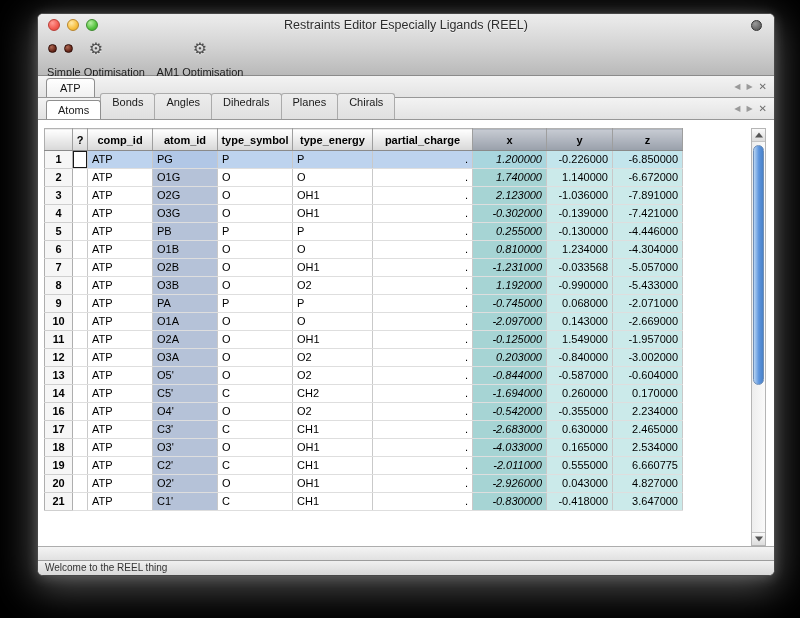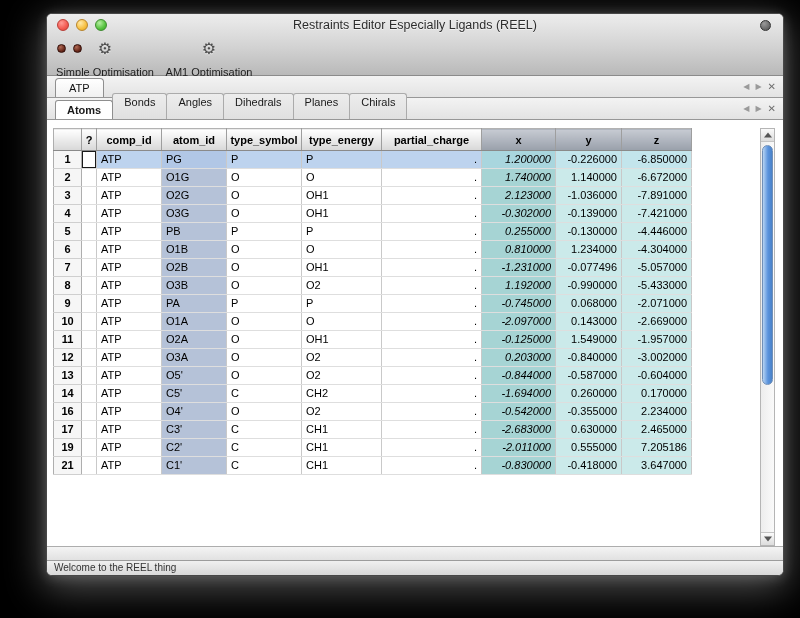--- a/index.html
+++ b/index.html
@@ -4,21 +4,21 @@
 <style>
   * { box-sizing: border-box; }
   html,body { margin:0; padding:0; }
   body {
     width:800px; height:618px; overflow:hidden;
     background:#000;
     font-family:"Liberation Sans", sans-serif;
     -webkit-font-smoothing:antialiased;
   }
   .window {
-    position:absolute; left:46px; top:13px; width:738px; height:563px;
+    position:absolute; left:37px; top:13px; width:738px; height:563px;
     background:#fff; border:1px solid #484848; border-radius:6px;
     box-shadow:0 10px 38px 3px rgba(150,150,150,.55), 0 2px 12px rgba(120,120,120,.45);
     overflow:hidden;
     padding-left:27px;
   }
   
   .chrome {
     position:absolute; top:0; left:0; right:0; height:62px;
     background:linear-gradient(#ededed, #d2d2d2 55%, #b9b9b9);
     border-bottom:1px solid #8b8b8b;
@@ -61,21 +61,21 @@
     border:1px solid #8f8f8f; border-bottom:none; border-radius:4px 4px 0 0;
     font-size:11px; color:#111;
   }
   .sheettabs { position:absolute; left:8px; bottom:0; display:flex; align-items:flex-end; }
   .sheettab {
     height:26px; line-height:17px; padding:0 11px; font-size:11px; color:#1a1a1a;
     background:linear-gradient(#ededed,#e0e0e0);
     border:1px solid #ababab; border-bottom:none; border-radius:3px 3px 0 0; margin-right:-1px;
   }
   .sheettab.active {
-    height:19px; line-height:18px; background:#fff; font-weight:bold;
+    height:19px; line-height:18px; background:#fff; font-weight:normal;
     border-color:#8f8f8f; position:relative; z-index:2;
   }
   .tabnav { position:absolute; right:7px; top:0; bottom:1px; display:flex; align-items:center; gap:6px; }
   .tabnav .nav { font-size:8px; color:#9a9a9a; }
   .tabnav .close { font-size:10px; color:#6f6f6f; }
   
   .gridwrap { position:absolute; top:106px; left:0; right:0; height:426px; background:#fff; }
   table.grid {
     position:absolute; left:6px; top:8px; width:638px;
     border-collapse:collapse; table-layout:fixed; font-size:11px; color:#000;
@@ -294,21 +294,21 @@
           </tr>
           <tr>
             <td class="rowlabel">7</td>
             <td class="c0"></td>
             <td class="c1">ATP</td>
             <td class="c2">O2B</td>
             <td class="c3">O</td>
             <td class="c4">OH1</td>
             <td class="c5 num">.</td>
             <td class="c6 num">-1.231000</td>
-            <td class="c7 num">-0.077496</td>
+            <td class="c7 num">-0.033568</td>
             <td class="c8 num">-5.057000</td>
           </tr>
           <tr>
             <td class="rowlabel">8</td>
             <td class="c0"></td>
             <td class="c1">ATP</td>
             <td class="c2">O3B</td>
             <td class="c3">O</td>
             <td class="c4">O2</td>
             <td class="c5 num">.</td>
@@ -406,30 +406,54 @@
             <td class="c1">ATP</td>
             <td class="c2">C3'</td>
             <td class="c3">C</td>
             <td class="c4">CH1</td>
             <td class="c5 num">.</td>
             <td class="c6 num">-2.683000</td>
             <td class="c7 num">0.630000</td>
             <td class="c8 num">2.465000</td>
           </tr>
           <tr>
+            <td class="rowlabel">18</td>
+            <td class="c0"></td>
+            <td class="c1">ATP</td>
+            <td class="c2">O3'</td>
+            <td class="c3">O</td>
+            <td class="c4">OH1</td>
+            <td class="c5 num">.</td>
+            <td class="c6 num">-4.033000</td>
+            <td class="c7 num">0.165000</td>
+            <td class="c8 num">2.534000</td>
+          </tr>
+          <tr>
             <td class="rowlabel">19</td>
             <td class="c0"></td>
             <td class="c1">ATP</td>
             <td class="c2">C2'</td>
             <td class="c3">C</td>
             <td class="c4">CH1</td>
             <td class="c5 num">.</td>
             <td class="c6 num">-2.011000</td>
             <td class="c7 num">0.555000</td>
-            <td class="c8 num">7.205186</td>
+            <td class="c8 num">6.660775</td>
+          </tr>
+          <tr>
+            <td class="rowlabel">20</td>
+            <td class="c0"></td>
+            <td class="c1">ATP</td>
+            <td class="c2">O2'</td>
+            <td class="c3">O</td>
+            <td class="c4">OH1</td>
+            <td class="c5 num">.</td>
+            <td class="c6 num">-2.926000</td>
+            <td class="c7 num">0.043000</td>
+            <td class="c8 num">4.827000</td>
           </tr>
           <tr>
             <td class="rowlabel">21</td>
             <td class="c0"></td>
             <td class="c1">ATP</td>
             <td class="c2">C1'</td>
             <td class="c3">C</td>
             <td class="c4">CH1</td>
             <td class="c5 num">.</td>
             <td class="c6 num">-0.830000</td>

